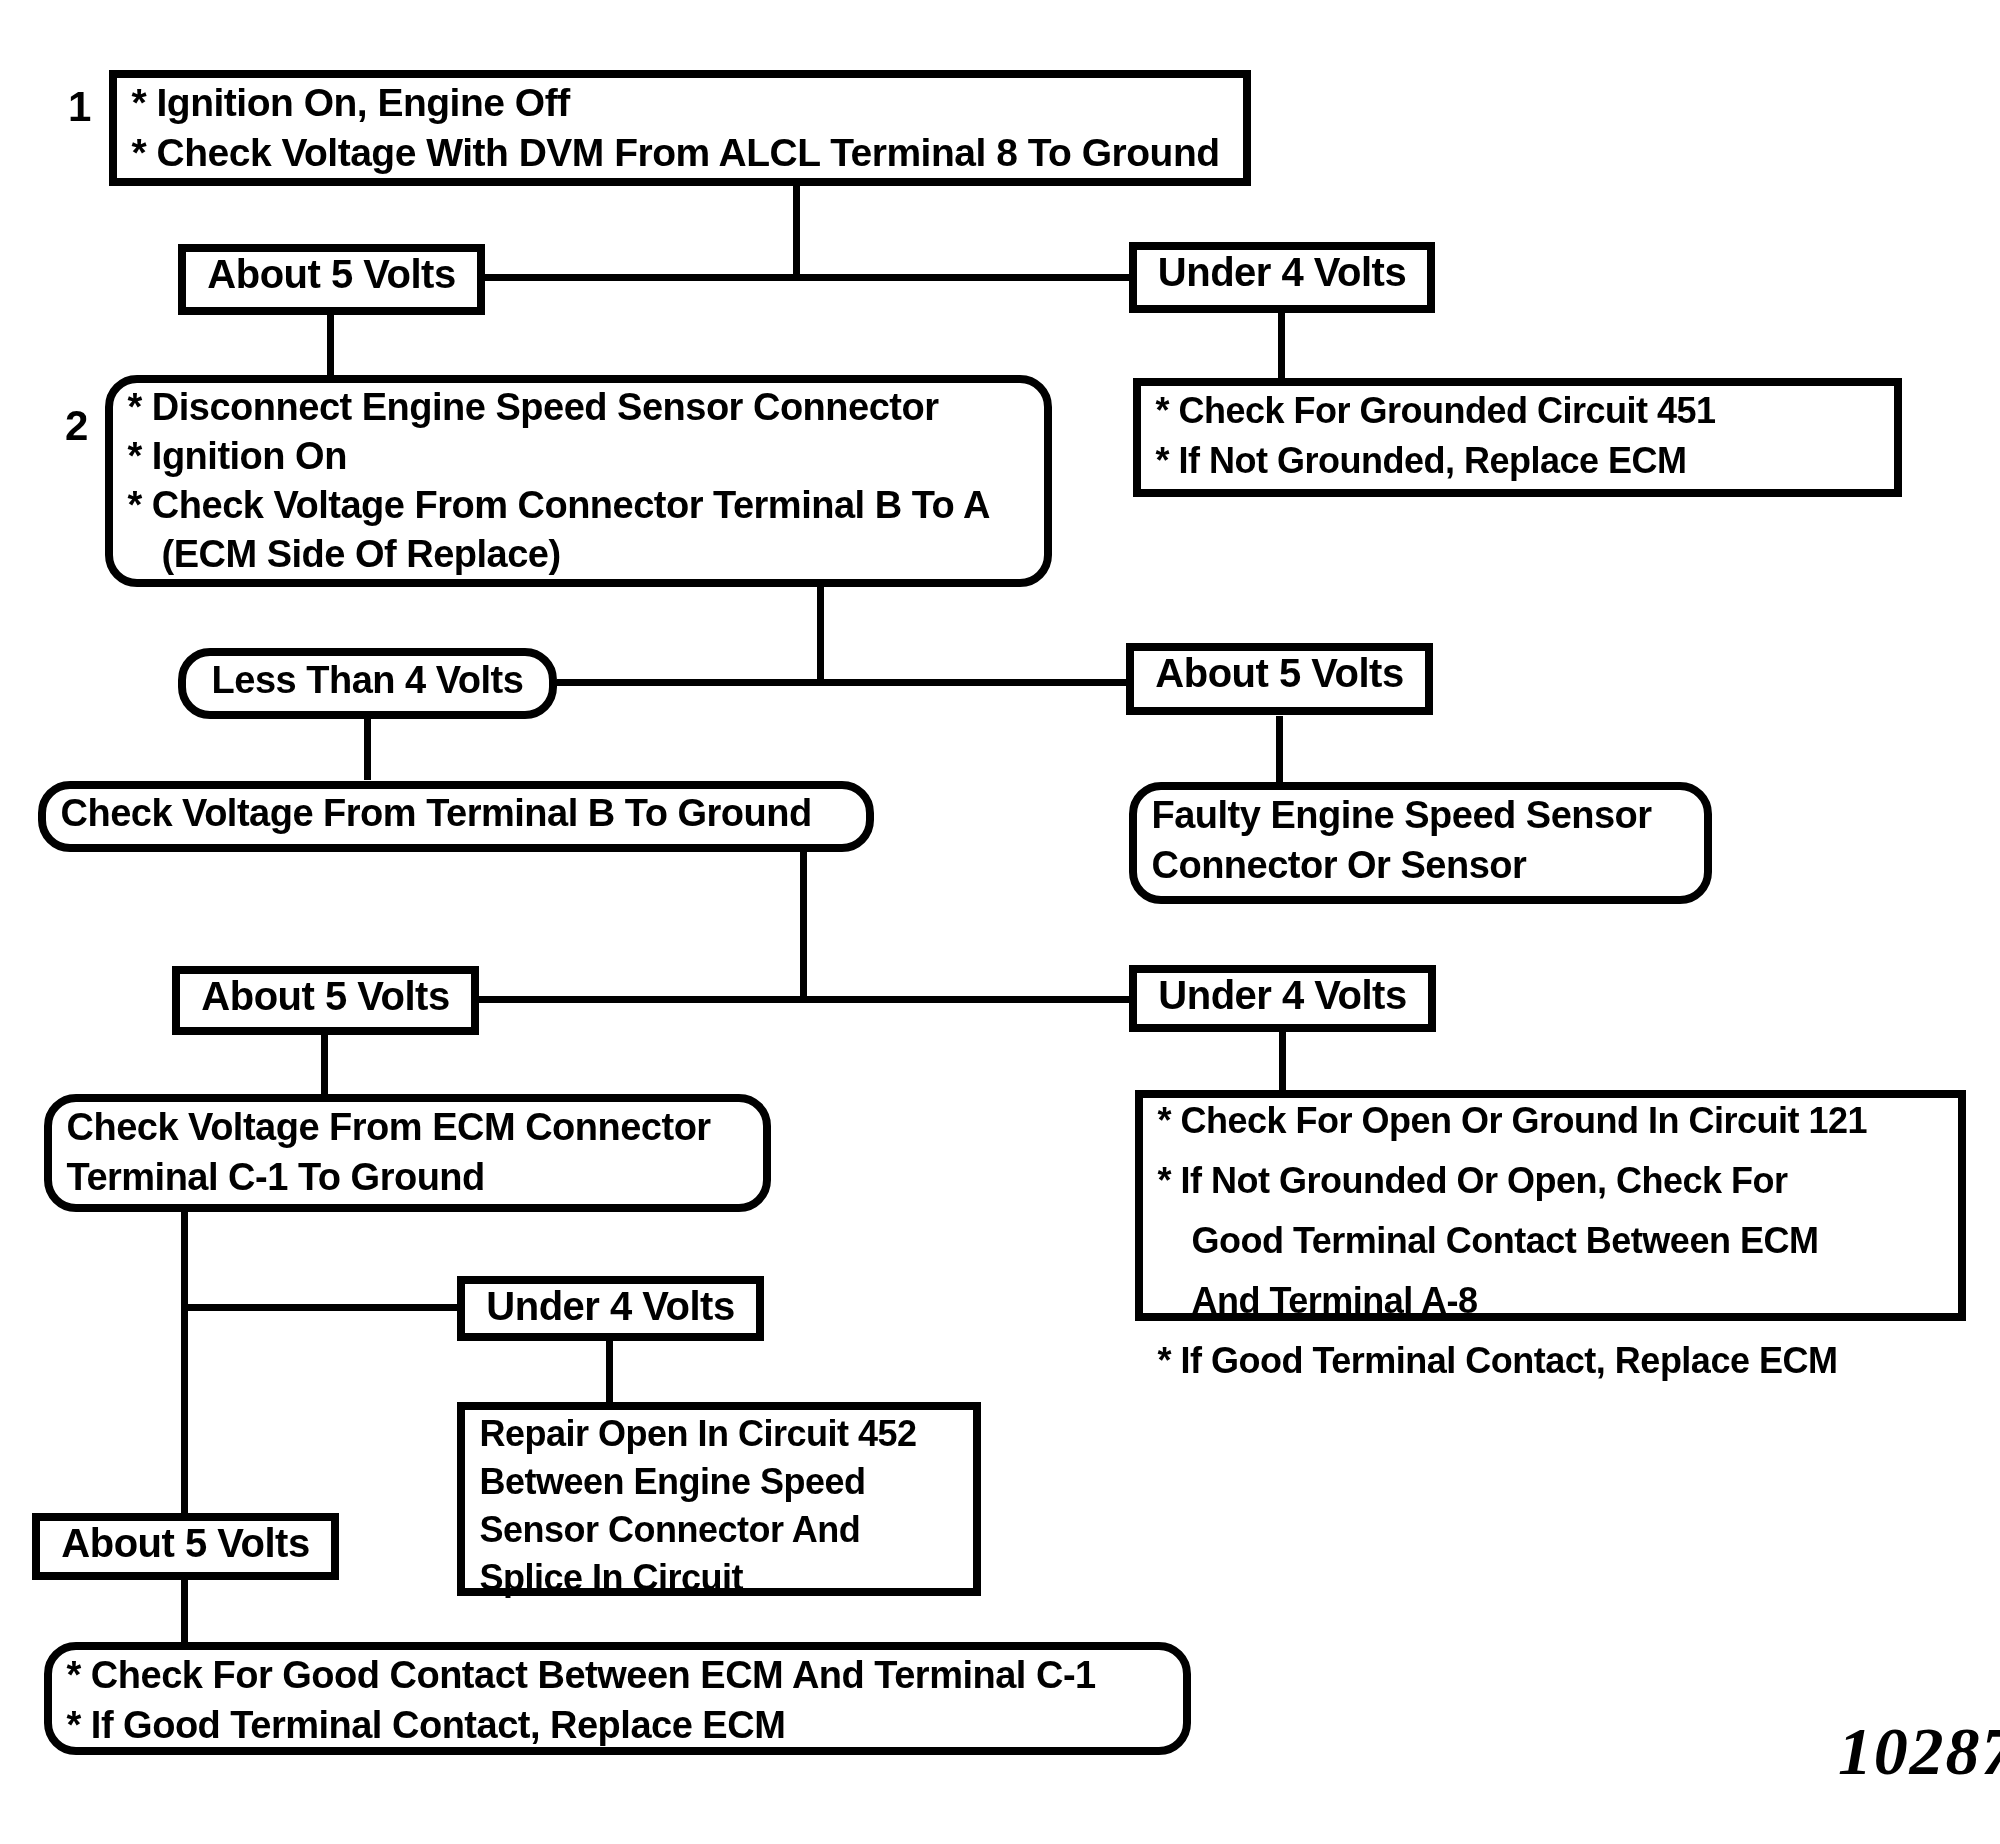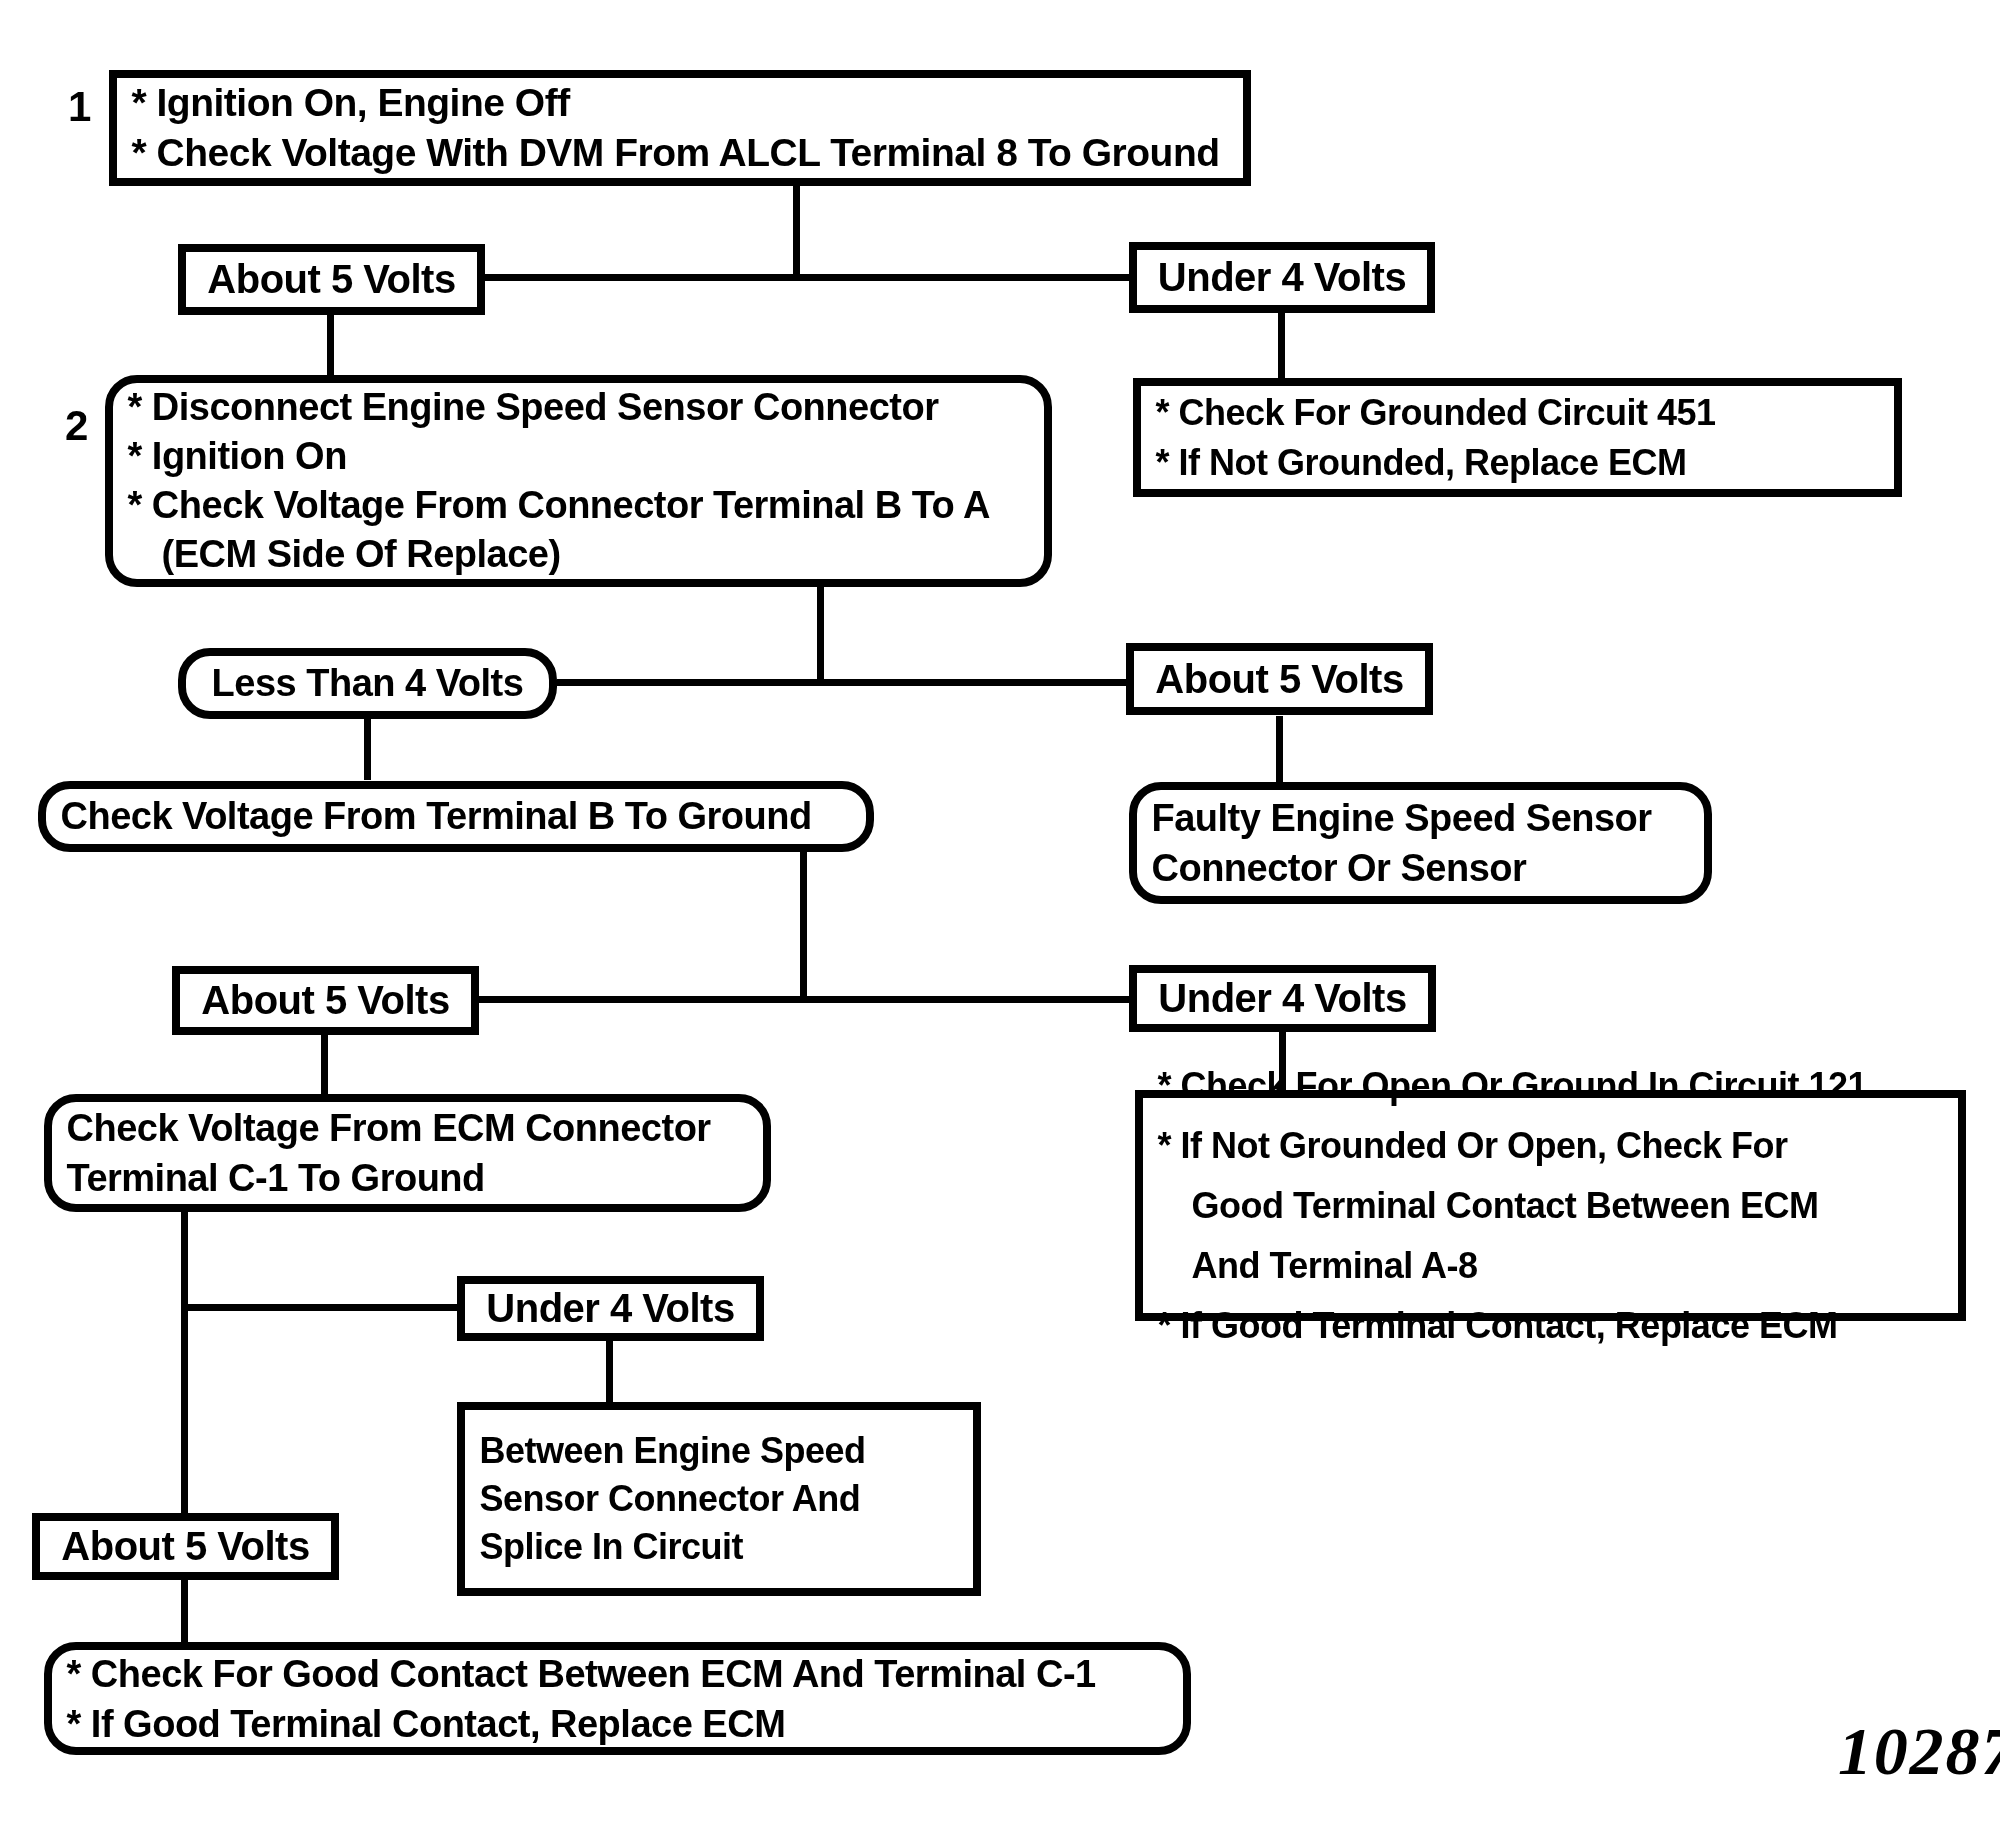--- a/index.html
+++ b/index.html
@@ -5,21 +5,21 @@
   html,body { margin:0; padding:0; background:#ffffff; }
   .canvas {
     position:relative; width:2000px; height:1845px; background:#ffffff;
     font-family:"Liberation Sans", sans-serif; font-weight:bold; color:#000;
     overflow:hidden;
   }
   .line { position:absolute; background:#000000; }
   .box {
     position:absolute; border:8.1px solid #000000; background:#ffffff;
     box-sizing:border-box; display:flex; flex-direction:column;
-    justify-content:center; padding:0 14.5px; white-space:nowrap;
+    padding:0 14.5px; white-space:nowrap;
     letter-spacing:-0.5px;
   }
   .box.center { align-items:center; text-align:center; padding:0 5.4px; }
   .f44 { font-size:40px; }
   .f43 { font-size:39px; line-height:50px; }
   .f42 { font-size:38px; line-height:49px;border-radius:32px; }
   .f40 { font-size:36px; line-height:45px; }
   .lh55 { line-height:50px; }
   .lh53 { line-height:48px; }
   .cont { padding-left:34px; }
@@ -114,20 +114,21 @@
     <div class="cont">Good Terminal Contact Between ECM</div>
     <div class="cont">And Terminal A-8</div>
     <div>* If Good Terminal Contact, Replace ECM</div>
   </div>
 
   <div class="box center f44" style="left:457px; top:1276px; width:307px; height:65px;">
     <div>Under 4 Volts</div>
   </div>
 
   <div class="box f40 lh53" style="left:457px; top:1402px; width:524px; height:194px;">
+    <div>Repair Open In Circuit 452</div>
     <div>Between Engine Speed</div>
     <div>Sensor Connector And</div>
     <div>Splice In Circuit</div>
   </div>
 
   <div class="box center f44" style="left:32px; top:1513px; width:307px; height:67px;">
     <div>About 5 Volts</div>
   </div>
 
   <div class="box f42 lh55" style="left:44px; top:1642px; width:1147px; height:113px;">

